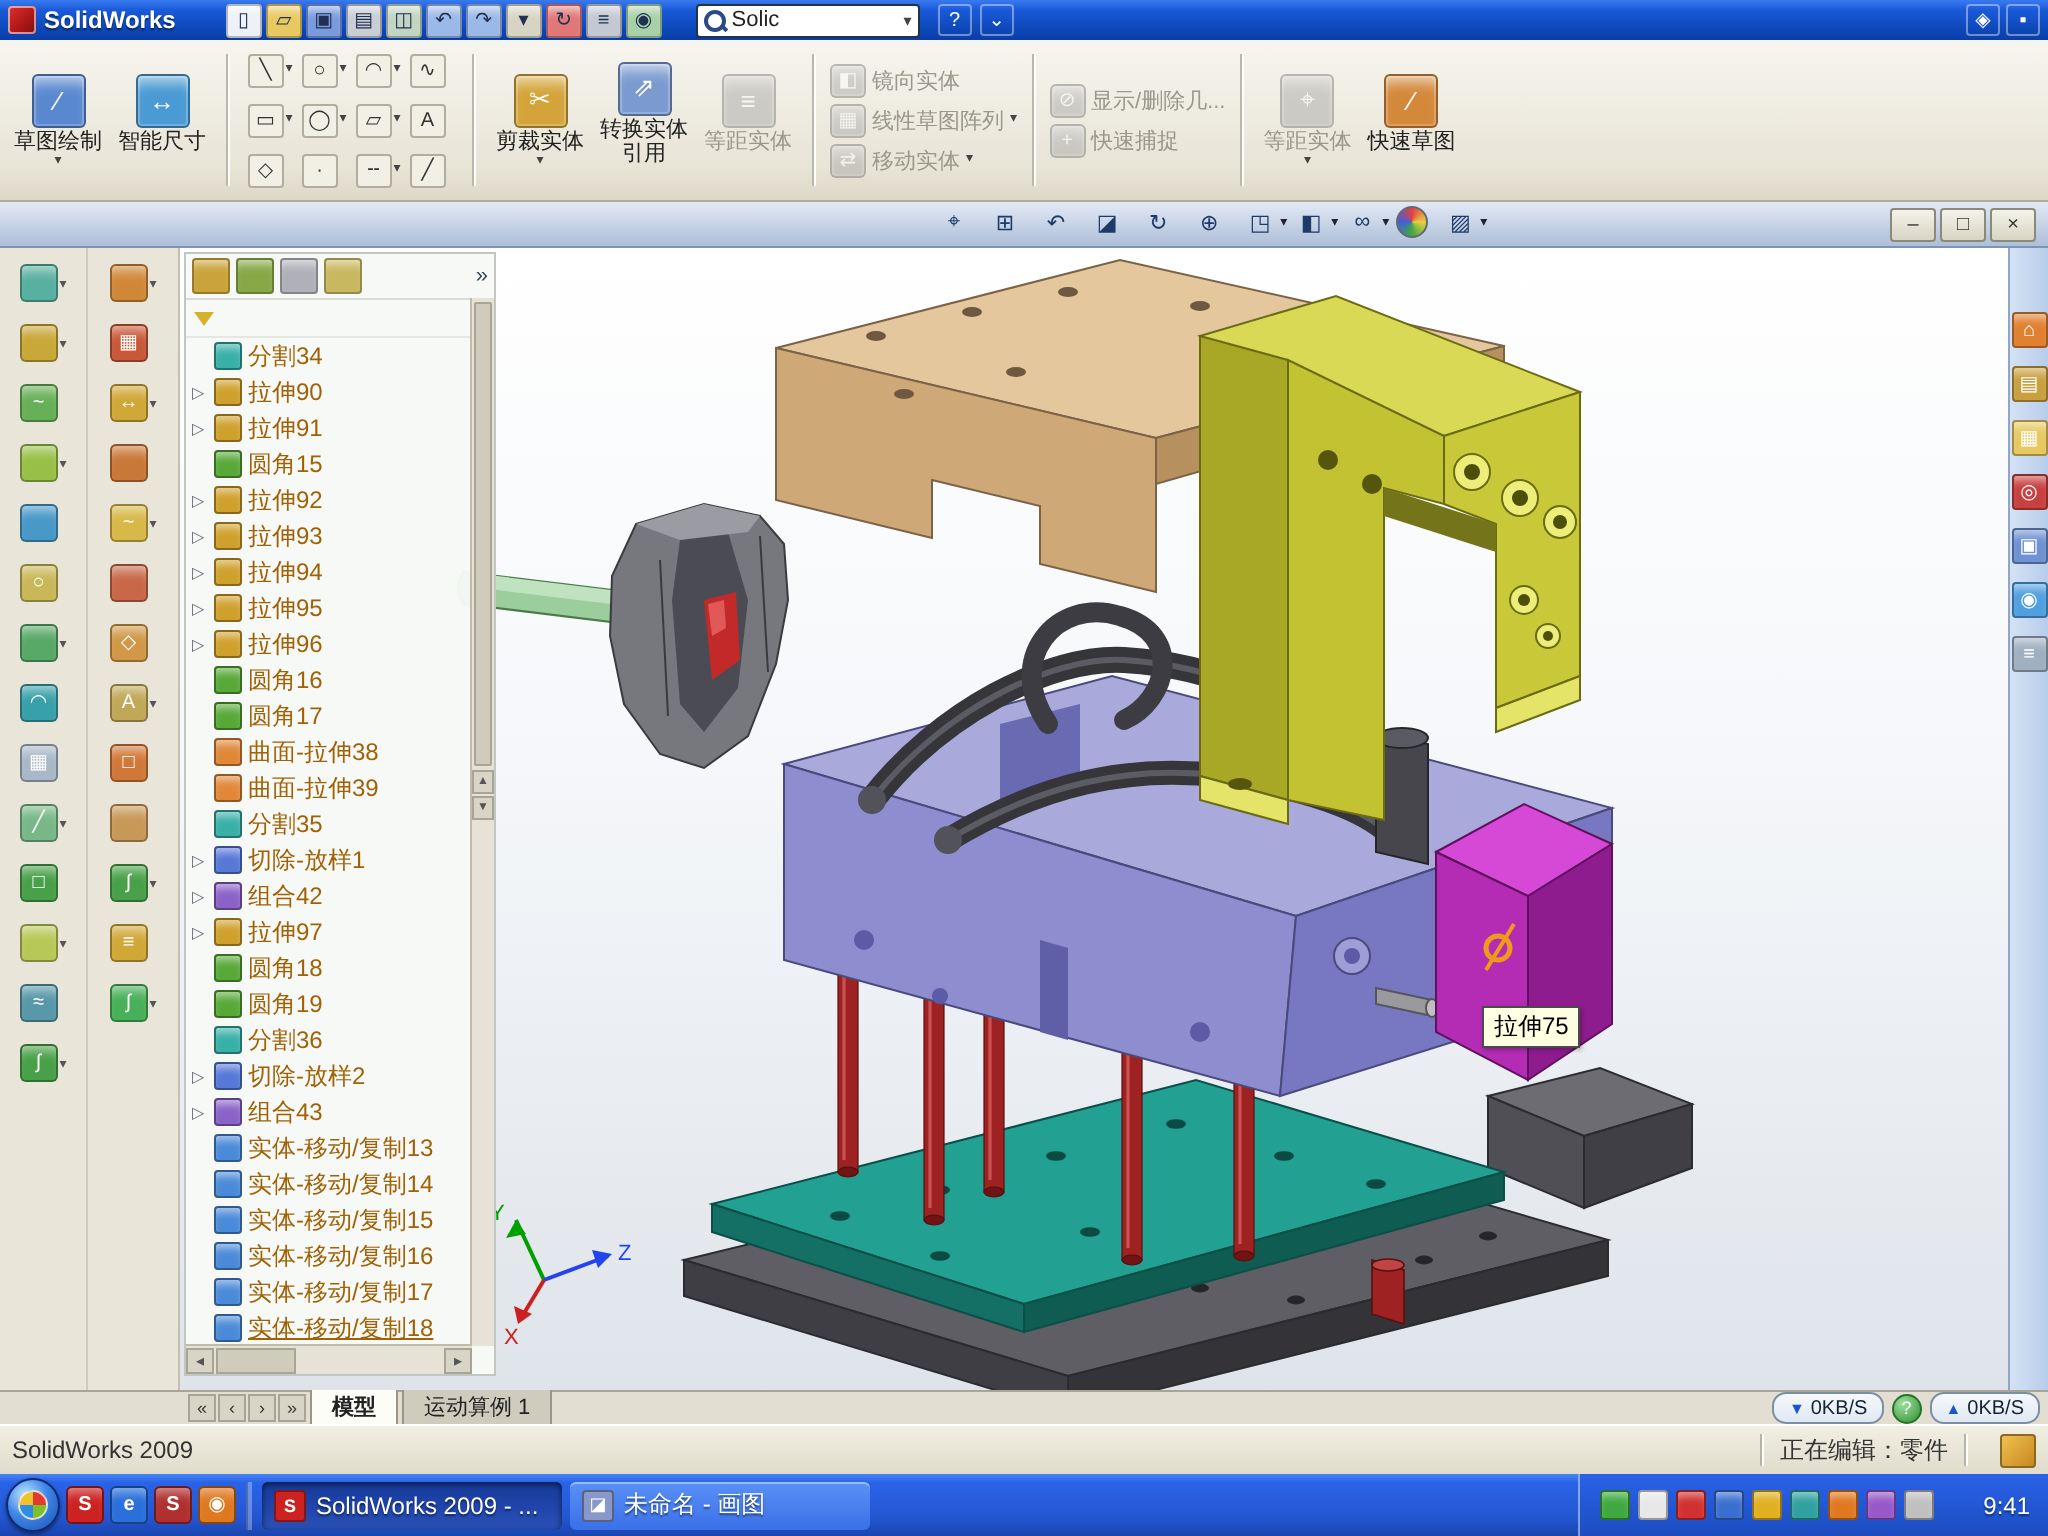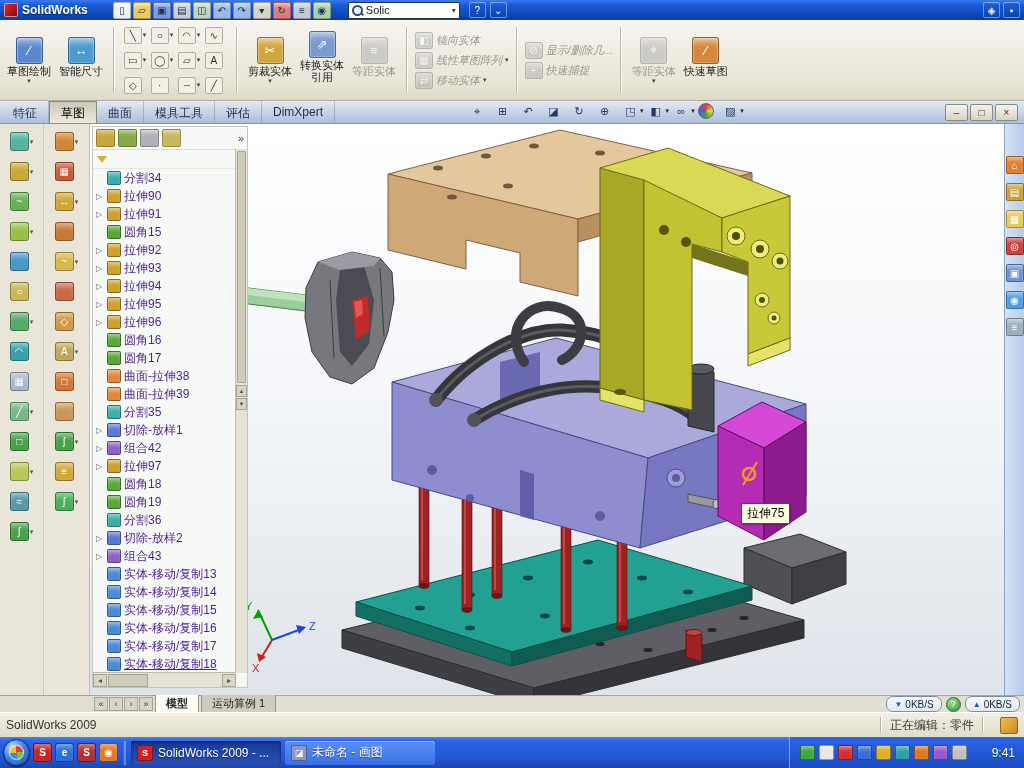--- a/index.html
+++ b/index.html
@@ -47,21 +47,21 @@
   .dd{font-size:7px;color:#444;line-height:6px;}
   [data-enabled="false"] .gicon{filter:grayscale(.9);opacity:.45;}
   [data-enabled="false"] .b-lbl,[data-enabled="false"] .s-lbl{color:#9a978c;}
   .toolgrid{display:grid;grid-template-columns:repeat(4,26px);grid-auto-rows:24px;align-content:center;gap:1px;z-index:1;}
   .tg{display:flex;align-items:center;justify-content:center;gap:1px;}
   .tgicon{width:16px;height:15px;display:inline-flex;align-items:center;justify-content:center;
     background:#f2efe4;border:1px solid #b2ae9e;border-radius:2px;font-size:10px;color:#333;}
   .stack{display:flex;flex-direction:column;justify-content:center;gap:3px;z-index:1;}
   .srow{display:flex;align-items:center;gap:3px;font-size:11px;color:#222;white-space:nowrap;}
   .s-ico{width:16px;height:15px;font-size:10px;}
-  .s-lbl{font-size:11px;font-style:italic;}
+  .s-lbl{font-size:11px;}
   
   .tabband{position:absolute;left:0;top:101px;width:1024px;height:23px;box-sizing:border-box;
     background:linear-gradient(180deg,#e3eaf6 0%,#c2cfe3 60%,#aebfd8 100%);
     border-bottom:1px solid #7f94b4;}
   .rtabs{position:absolute;left:2px;top:0;height:22px;display:flex;}
   .rtab{padding:4px 11px 0;font-size:12px;color:#1d2d4c;border-right:1px solid rgba(90,110,150,.35);white-space:nowrap;}
   .rtab[data-state="active"]{background:linear-gradient(180deg,#cbc8ba,#ece9da);border:1px solid #8a8a7a;
     border-bottom:none;color:#000;padding-top:3px;}
   .headsup{position:absolute;left:468px;top:2px;display:flex;gap:3px;align-items:center;}
   .hwrap{display:flex;align-items:center;gap:1px;}
@@ -94,21 +94,21 @@
     box-shadow:inset 0 5px 5px -3px rgba(255,255,255,.6);}
   .tchev{margin-left:auto;font-size:11px;color:#345;}
   .tfilter{height:18px;display:flex;align-items:center;padding:0 4px;border-bottom:1px solid #e4e8e0;}
   .funnel{width:0;height:0;border-left:5px solid transparent;border-right:5px solid transparent;
     border-top:7px solid #d8b030;position:relative;}
   .tlist{position:absolute;left:0;top:42px;right:11px;bottom:14px;overflow:hidden;padding-left:3px;}
   .titem{height:18px;display:flex;align-items:center;gap:3px;white-space:nowrap;}
   .texp{width:8px;font-size:8px;color:#667;}
   .tico{width:12px;height:12px;border-radius:2px;border:1px solid rgba(0,0,0,.35);flex:none;
     box-shadow:inset 0 4px 4px -2px rgba(255,255,255,.55);}
-  .tlbl{font-size:12px;color:#4c1d95;}
+  .tlbl{font-size:12px;color:#a16207;}
   .titem:last-child .tlbl{text-decoration:underline;}
   .vscroll{position:absolute;right:0;top:22px;bottom:14px;width:11px;background:#e6e3d6;border-left:1px solid #c0bcac;}
   .vthumb{position:absolute;left:1px;right:1px;top:2px;height:230px;background:#cfccbc;border:1px solid #a8a496;border-radius:1px;}
   .varr{position:absolute;left:0;width:11px;height:12px;display:flex;align-items:center;justify-content:center;
     font-size:6px;color:#555;background:#d8d4c6;border:1px solid #a8a496;box-sizing:border-box;}
   .hscroll{position:absolute;left:0;right:11px;bottom:0;height:14px;background:#e6e3d6;border-top:1px solid #c0bcac;
     display:flex;align-items:center;}
   .harr{width:14px;height:13px;display:inline-flex;align-items:center;justify-content:center;font-size:8px;color:#555;
     background:#d8d4c6;border:1px solid #a8a496;box-sizing:border-box;}
   .hthumb{width:38px;height:11px;background:#cfccbc;border:1px solid #a8a496;margin-left:1px;}
@@ -339,29 +339,20 @@
       </div>
         <div class="b-btn" data-name="rapid-sketch-button" data-enabled="true">
         <span class="gicon b-ico" data-name="command-button-icon" style="background: rgb(212, 136, 58);">∕</span>
         <span class="b-lbl" data-name="command-button-label">快速草图</span>
         <span class="dd" data-name="dropdown-arrow-icon" style="visibility: hidden;">▾</span>
       </div>
       </div>
   </div>
 
   <div class="tabband" data-name="command-tab-band">
-    <div class="rtabs" data-name="command-tabs">
-
-    <span class="rtab" data-name="command-tab" data-state="normal">特征</span>
-        <span class="rtab" data-name="command-tab" data-state="active">草图</span>
-        <span class="rtab" data-name="command-tab" data-state="normal">曲面</span>
-        <span class="rtab" data-name="command-tab" data-state="normal">模具工具</span>
-        <span class="rtab" data-name="command-tab" data-state="normal">评估</span>
-        <span class="rtab" data-name="command-tab" data-state="normal">DimXpert</span>
-      </div>
     <div class="headsup" data-name="heads-up-view-toolbar">
 
     <span class="hwrap">
         <span class="hicon" data-name="zoom-fit-icon">⌖</span>
         <span class="hdd" data-name="dropdown-arrow-icon" style="visibility: hidden;">▾</span>
       </span>
         <span class="hwrap">
         <span class="hicon" data-name="zoom-area-icon">⊞</span>
         <span class="hdd" data-name="dropdown-arrow-icon" style="visibility: hidden;">▾</span>
       </span>

